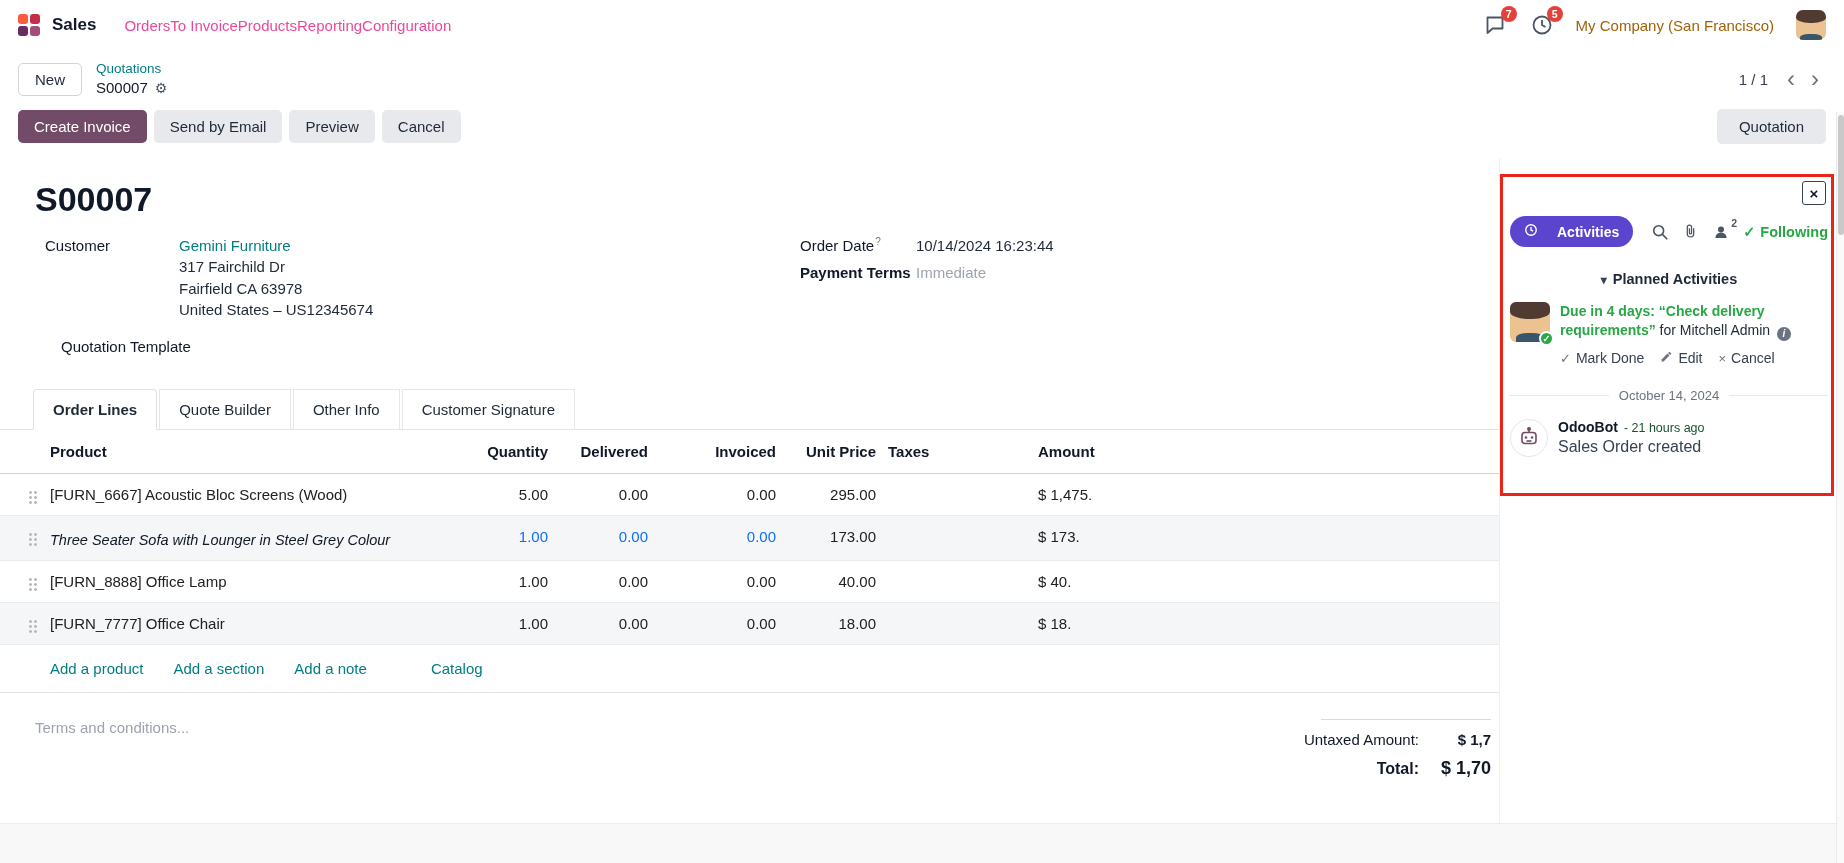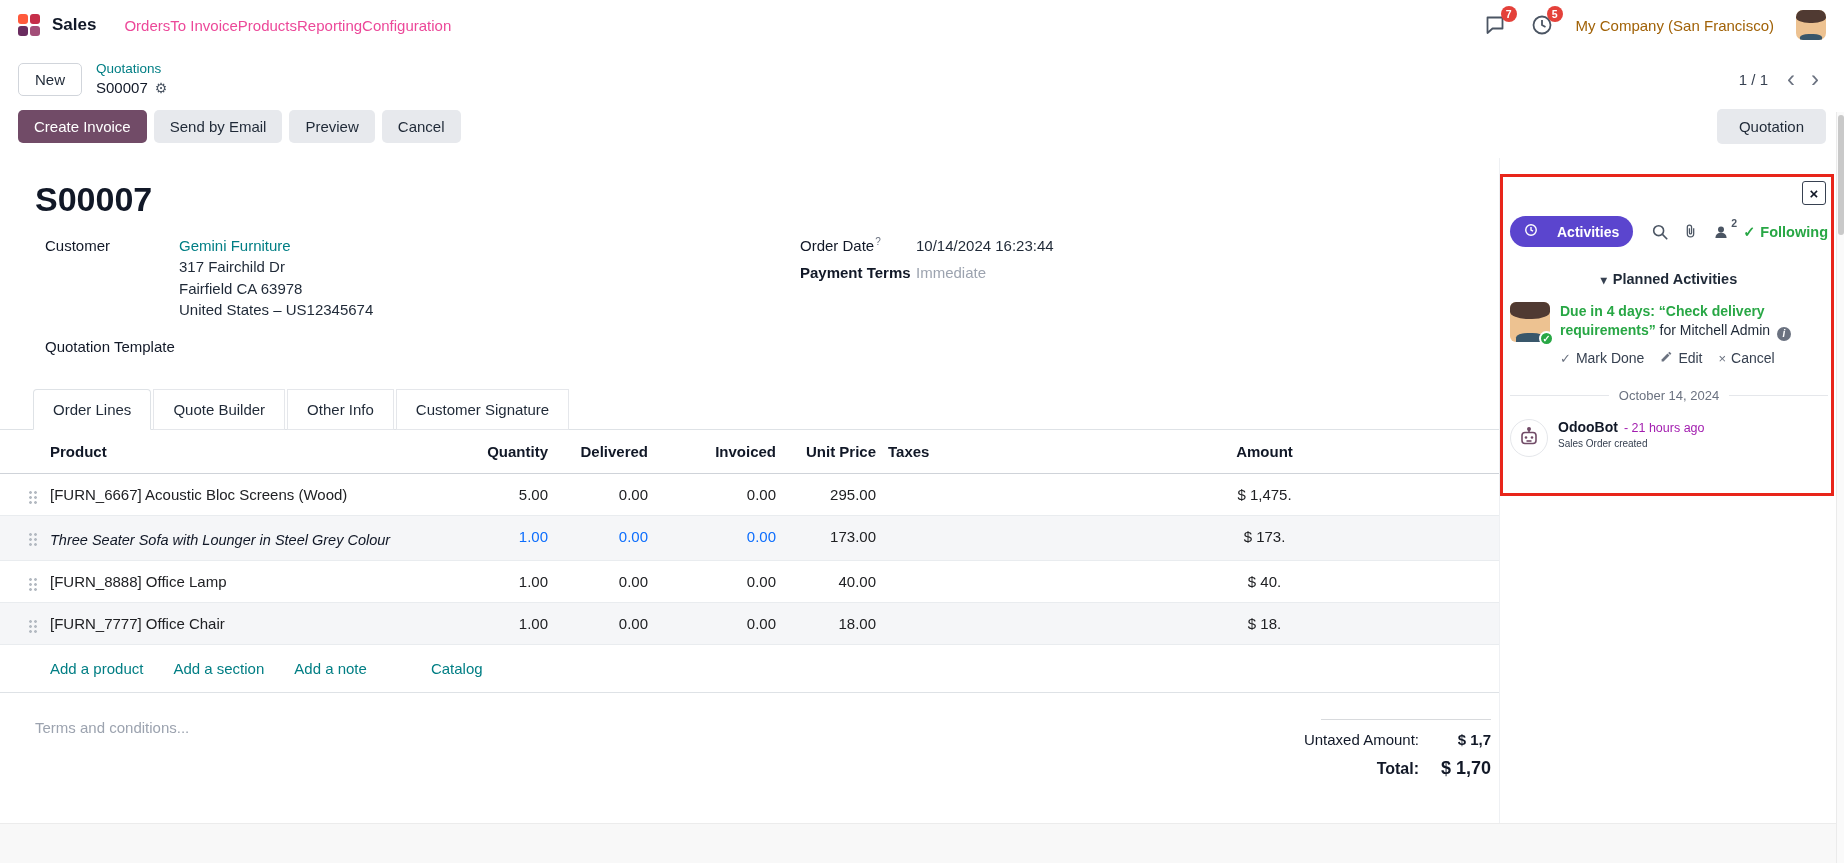--- a/index.html
+++ b/index.html
@@ -56,38 +56,38 @@
   .field-grid { display:flex; margin-left:45px; font-size:15px; }
   .col-left { width:755px; }
   .field-row { display:flex; margin-bottom:6px; line-height:1.42; }
   .col-left .field-label { width:134px; color:#111827; }
   .col-right .field-label { width:116px; color:#111827; }
   .bold { font-weight:700; }
   .link { color:#017e84; text-decoration:none; }
   .addr { color:#1f2937; }
   .muted { color:#9ca3af; }
   sup.help { font-size:10px; color:#6b7280; margin-left:1px; }
-  .tmpl { margin-top:16px; }
+  .tmpl { margin-top:16px;margin-left:16px; }
 
   
   .tabs { display:flex; margin-top:26px; padding-left:33px; border-bottom:1px solid #dee2e6; }
   .tab { padding:11px 19px; font-size:15px; color:#1f2937; background:#fff; border:1px solid #e5e7eb;
     margin-bottom:-1px; }
-  .tab.active { border-color:#dee2e6 #dee2e6 #fff; border-radius:4px 4px 0 0; }
+  .tab.active { border-color:#dee2e6 #dee2e6 #fff; border-radius:4px 4px 0 0;font-weight:bold; }
   .tab + .tab { margin-left:2px; }
 
   
   .orow { display:grid; grid-template-columns:50px 414px 90px 100px 128px 100px 150px 1fr;
     align-items:flex-start; border-bottom:1px solid #e9ecef; }
   .ohead { border-bottom:1px solid #cfd3d9; }
   .ohead > div { font-weight:700; color:#111827; font-size:15px; padding:13px 6px; }
   .cell { font-size:15px; color:#202124; padding:12px 6px; }
   .cell.prod { padding-left:0; }
   .num { text-align:right; }
-  .amt { text-align:center; padding-right:8px; }
+  .amt { text-align:left; padding-right:8px; }
   .ohead .amt { padding-right:8px; }
   .blue { color:#0d6efd; }
   .alt { background:#f5f6f8; }
   .drag { width:10px; height:15px; margin:16px 0 0 28px;
     background-image:radial-gradient(#b4bac2 1.3px, transparent 1.5px); background-size:5px 5px; }
   .descr { font-style:italic; font-size:14.5px; color:#111827; margin-top:4px; }
   .olinks { display:flex; gap:30px; padding:15px 8px 15px 50px; font-size:15px;
     border-bottom:1px solid #dee2e6; }
   .olinks .catalog { margin-left:34px; }
 
@@ -130,22 +130,22 @@
     font-size:14px; color:#374151; }
   .act-btn .g { color:#6b7280; font-size:13px; }
   .date-divider { display:flex; align-items:center; gap:10px; margin:22px 0 16px; color:#6b7280;
     font-size:13px; }
   .date-divider .line { flex:1; border-top:1px solid #e5e7eb; }
   .message { display:flex; gap:10px; }
   .avatar-bot { width:38px; height:38px; border-radius:50%; border:1px solid #e5e7eb; background:#fff;
     display:flex; align-items:center; justify-content:center; flex-shrink:0; }
   .msg-head { display:flex; align-items:baseline; gap:6px; }
   .author { font-weight:700; font-size:14px; color:#111827; }
-  .time { color:#a21caf; font-size:12.5px; }
-  .msg-text { font-size:10px; color:#374151; margin-top:3px; }
+  .time { color:#14532d; font-size:12.5px; }
+  .msg-text { font-size:16px; color:#374151; margin-top:3px; }
 
   
   .bottom-strip { height:40px; background:#f8f8f8; border-top:1px solid #ececec; }
   .annotation { position:absolute; left:1500px; top:174px; width:334px; height:322px;
     border:3px solid #e8251a; pointer-events:none; z-index:50; }
   .annotation-close { pointer-events:auto; position:absolute; top:4px; right:5px; width:24px; height:24px;
     background:#fff; border:1px solid #374151; border-radius:3px; font-size:15px; font-weight:700;
     color:#111827; display:flex; align-items:center; justify-content:center; line-height:1; }
   .scrollbar { position:absolute; top:112px; right:0; bottom:0; width:8px; background:#fafafa;
     border-left:1px solid #ebebeb; z-index:60; }

